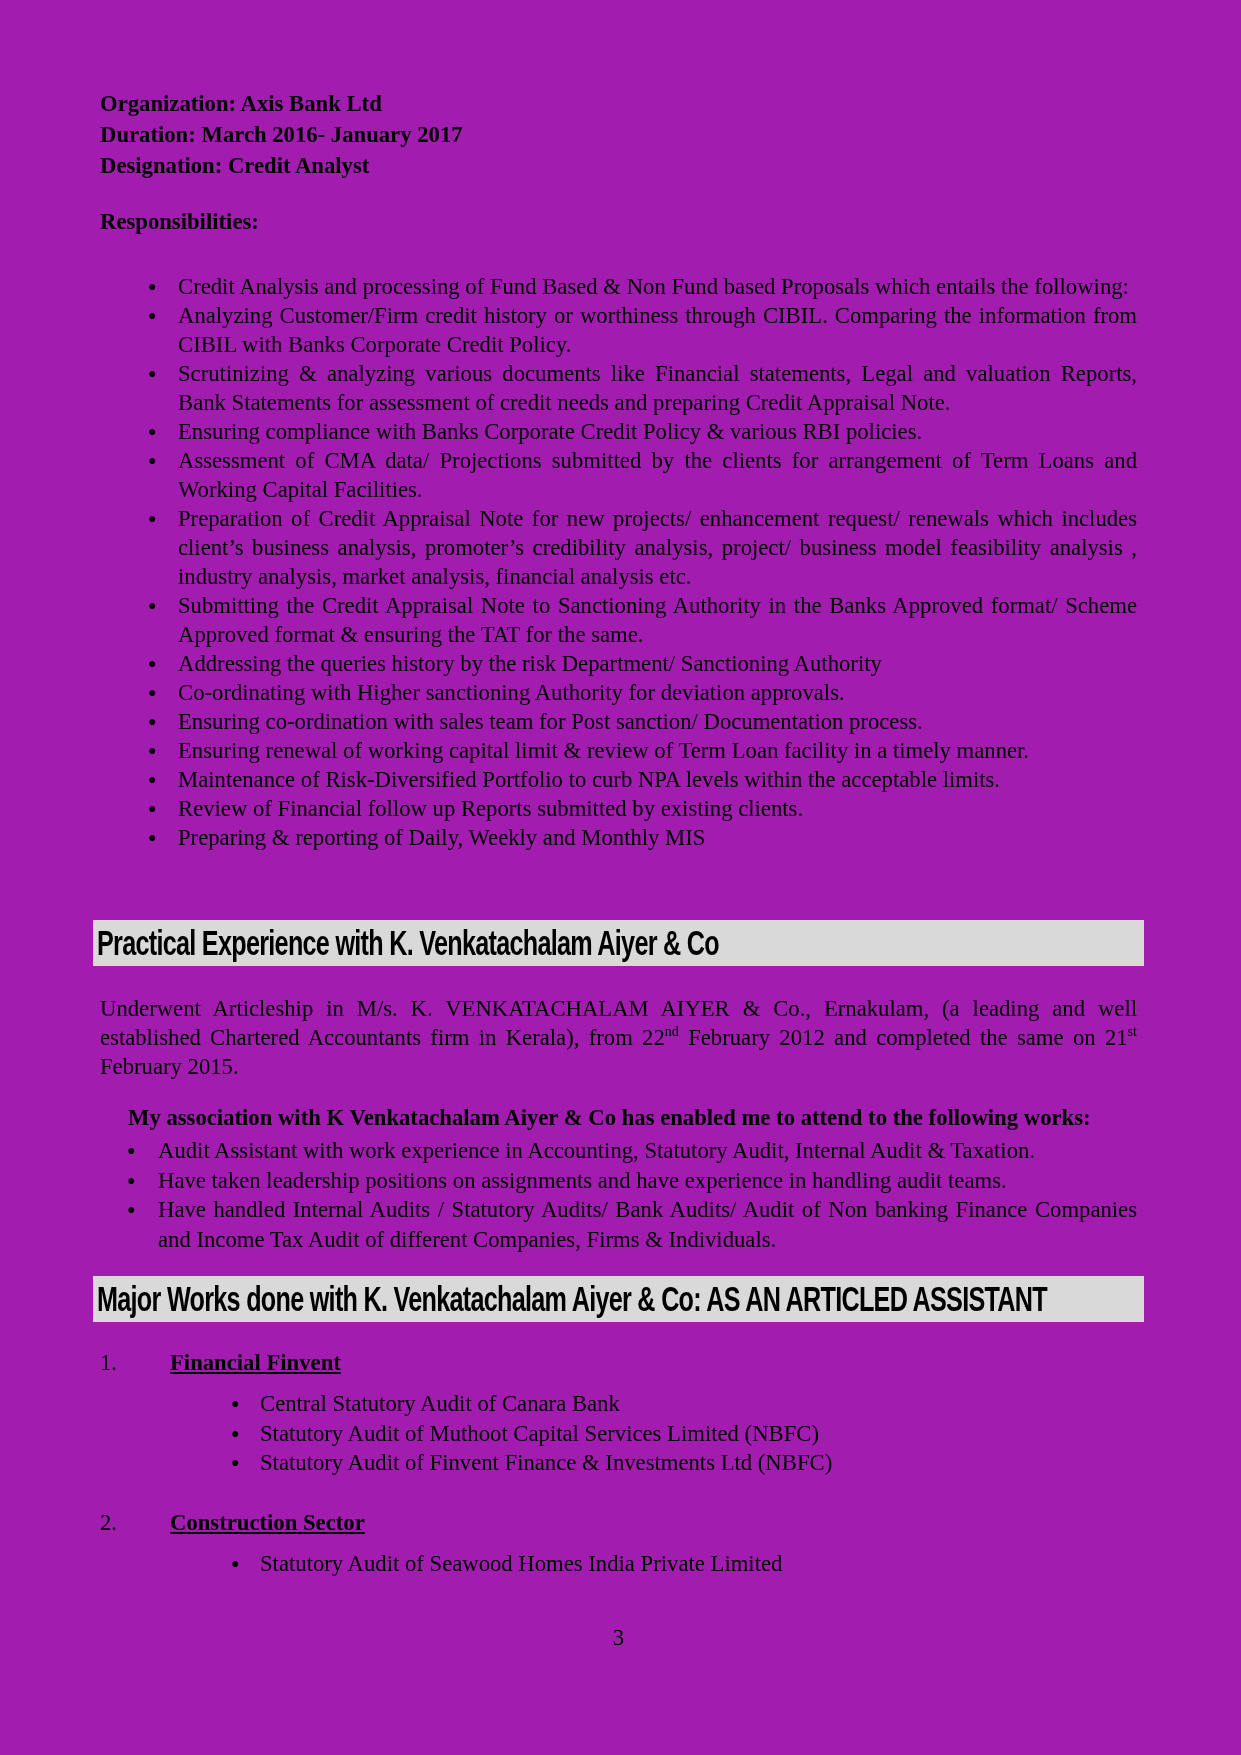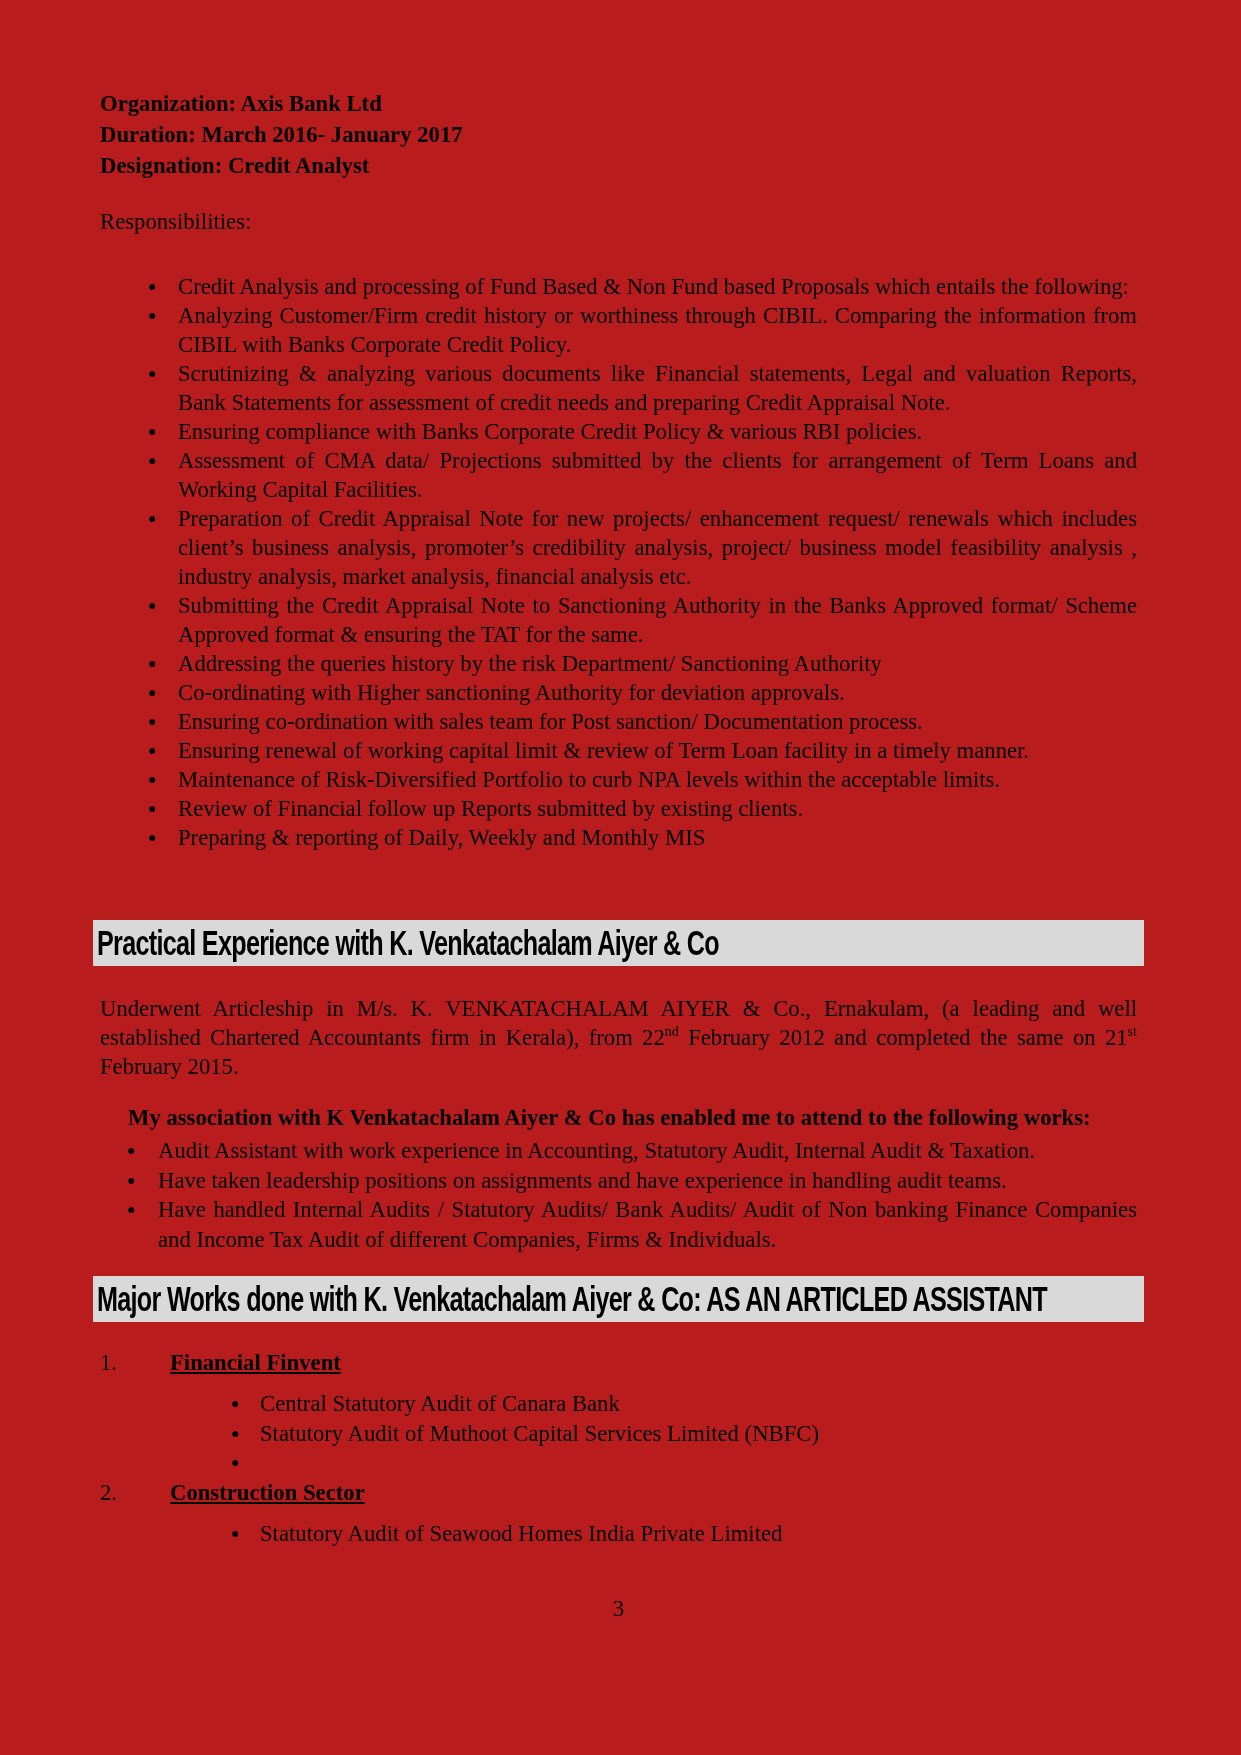--- a/index.html
+++ b/index.html
@@ -6,24 +6,24 @@
   body {
     width:1241px; height:1755px;
     font-family:"Liberation Serif","DejaVu Serif",serif;
     font-size:22.7px; color:#000;
   }
   .page {
     box-sizing:border-box;
     width:1241px; height:1755px;
     padding:88px 104px 0 100px;
     position:relative; overflow:hidden;
-    background:#b91c1c;
+    background:#a21caf;
   }
   .job p { margin:0; line-height:31px; font-weight:bold; }
-  .resp-label { margin:26px 0 0 0; font-weight:normal; line-height:29px; }
+  .resp-label { margin:26px 0 0 0; font-weight:bold; line-height:29px; }
 
   ul { list-style:none; margin:0; padding:0; }
   ul.resp { margin-top:36px; }
   ul.resp li { position:relative; padding-left:78px; line-height:29px; text-align:justify; }
   .blt {
     position:absolute; left:48px; top:0;
     font-size:14px; line-height:29px;
   }
 
   .section-bar {
@@ -111,21 +111,21 @@
     <span class="bar-text">Major Works done with K. Venkatachalam Aiyer &amp; Co: AS AN ARTICLED ASSISTANT</span>
   </div>
 
   <div class="sector first">
     <span class="sector-num">1.</span>
     <span class="sector-name">Financial Finvent</span>
   </div>
   <ul class="sub">
     <li><span class="blt">●</span><span class="txt">Central Statutory Audit of Canara Bank</span></li>
     <li><span class="blt">●</span><span class="txt">Statutory Audit of Muthoot Capital Services Limited (NBFC)</span></li>
-    <li><span class="blt">●</span></li>
+    <li><span class="blt">●</span><span class="txt">Statutory Audit of Finvent Finance &amp; Investments Ltd (NBFC)</span></li>
   </ul>
 
   <div class="sector second">
     <span class="sector-num">2.</span>
     <span class="sector-name">Construction Sector</span>
   </div>
   <ul class="sub">
     <li><span class="blt">●</span><span class="txt">Statutory Audit of Seawood Homes India Private Limited</span></li>
   </ul>
 

